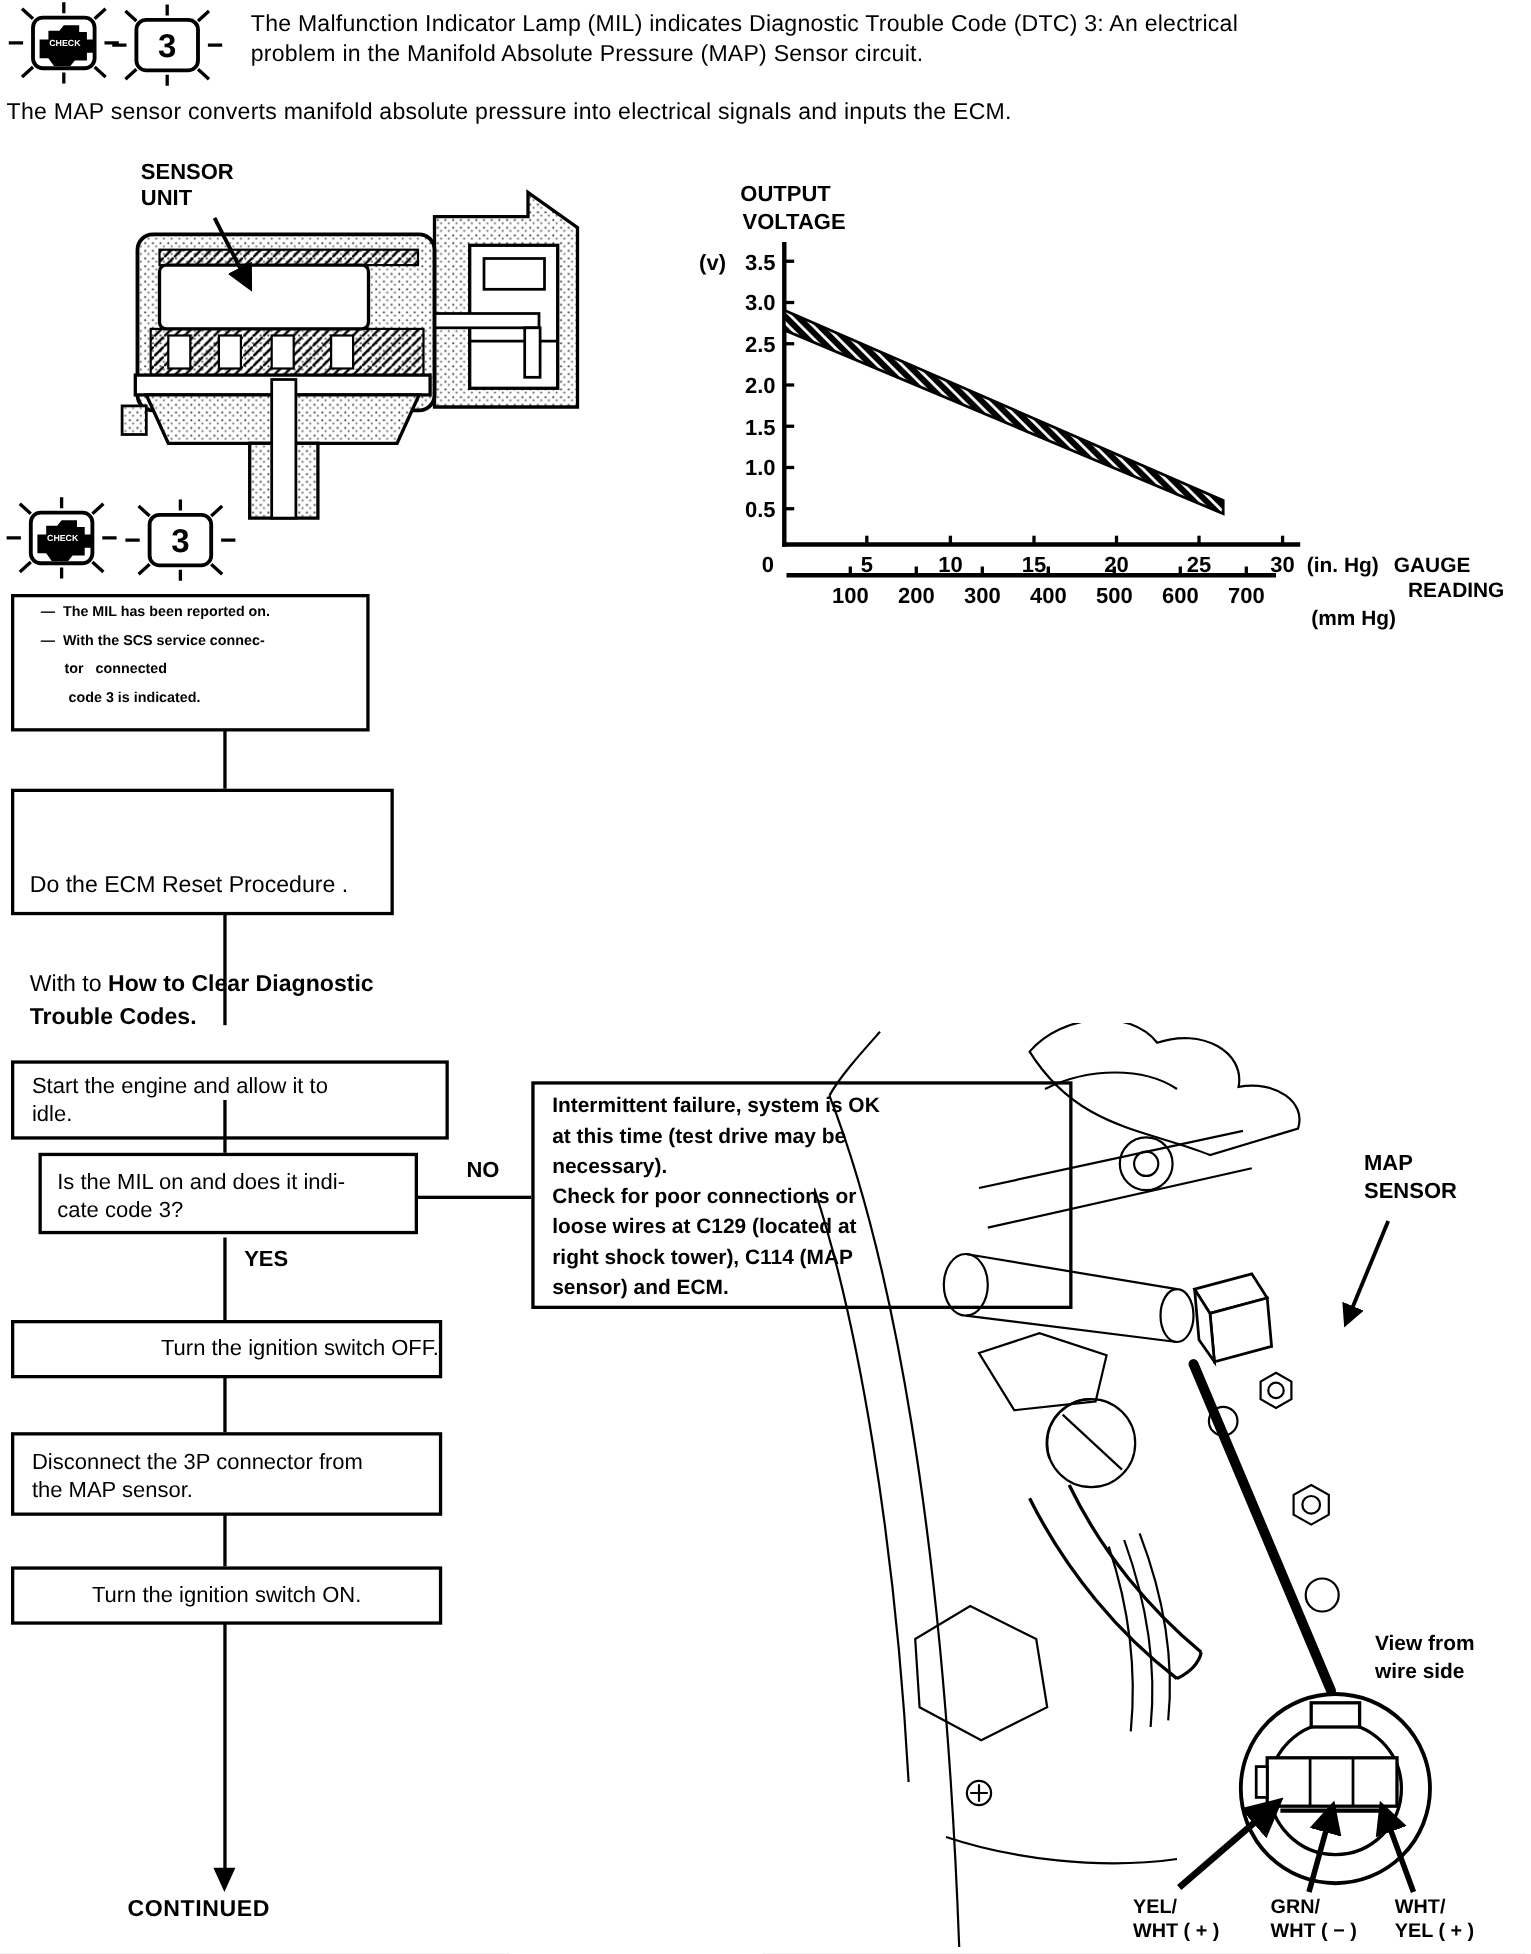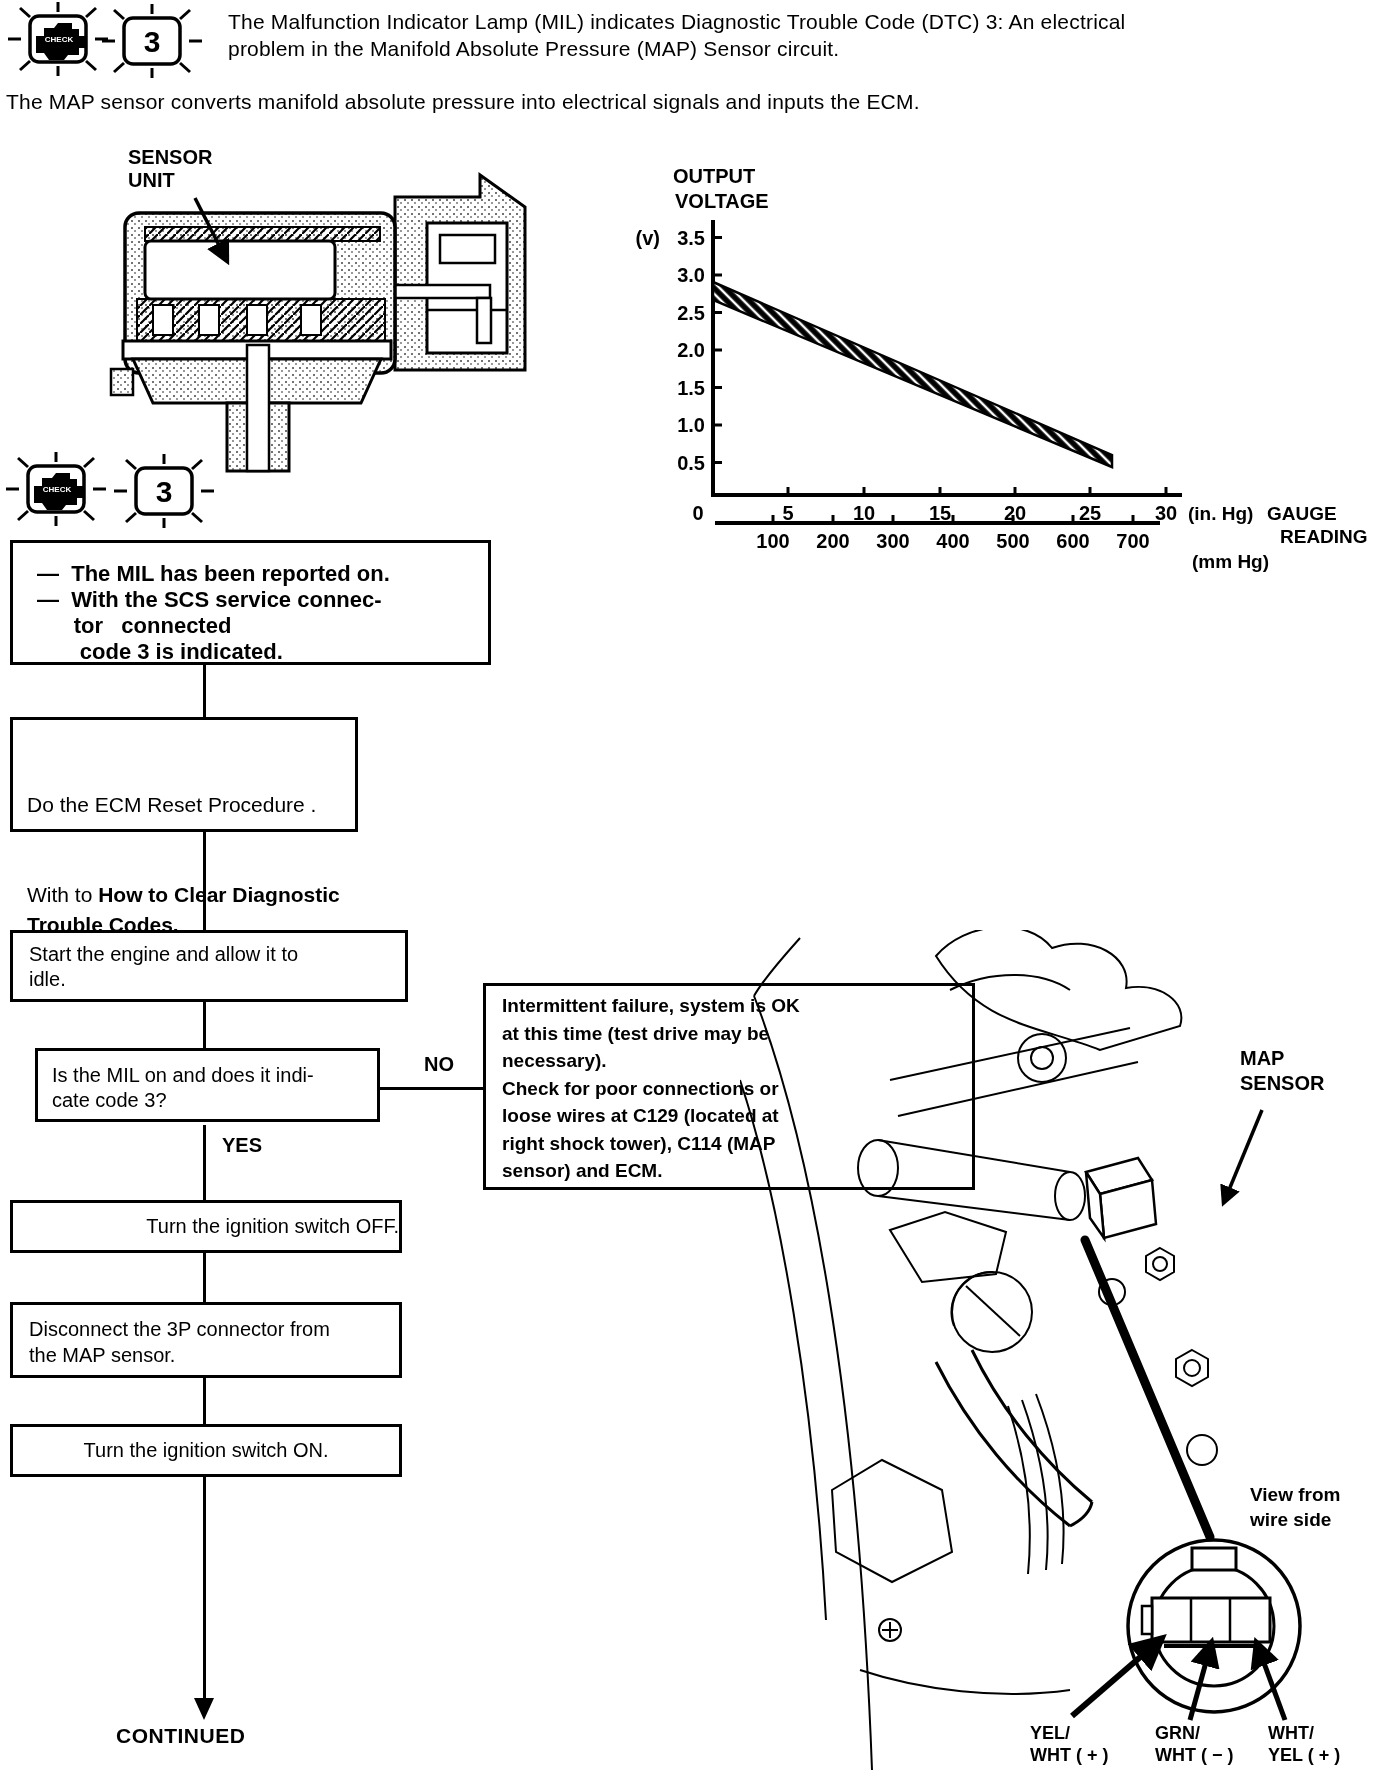--- a/index.html
+++ b/index.html
@@ -197,35 +197,35 @@
         <line x1="89" y1="39" x2="102" y2="39"></line>
       <line x1="14" y1="8" x2="24" y2="17"></line>
         <line x1="90" y1="8" x2="80" y2="17"></line>
       <line x1="14" y1="70" x2="24" y2="61"></line>
         <line x1="90" y1="70" x2="80" y2="61"></line>
     </g>
     <rect x="24" y="16" width="56" height="46" rx="9" fill="#fff" stroke="#000" stroke-width="3.5"></rect>
     <text x="52" y="50" font-size="30" font-weight="bold" fill="#000" text-anchor="middle">3</text>
   </svg>
 
-  <div class="flowbox bold" style="left:10px;top:540px;width:481px;height:125px;font-size:22px;line-height:26px;padding:18px 8px 8px 24px">—  The MIL has been reported on.
+  <div class="flowbox bold" style="left:10px;top:540px;width:326px;height:125px;font-size:13px;line-height:26px;padding:0 8px 8px 24px">—  The MIL has been reported on.
 —  With the SCS service connec-
       tor   connected
        code 3 is indicated.</div>
 
   <div class="vline" style="left:203px;top:663px;height:56px"></div>
 
   <div class="flowbox" style="left:10px;top:717px;width:348px;height:115px;font-size:21px;line-height:30px;padding:10px 14px">
     <div>Do the ECM Reset Procedure .</div>
     <div><span>With to </span><span class="bold">How to Clear Diagnostic Trouble Codes.</span></div>
   </div>
 
   <div class="vline" style="left:203px;top:830px;height:102px"></div>
 
-  <div class="flowbox" style="left:10px;top:930px;width:398px;height:72px;padding:9px 16px">Start the engine and allow it to
+  <div class="flowbox" style="left:10px;top:964px;width:398px;height:72px;padding:9px 16px">Start the engine and allow it to
 idle.</div>
 
   <div class="vline" style="left:203px;top:1000px;height:50px"></div>
 
   <div class="flowbox" style="left:35px;top:1048px;width:345px;height:74px;padding:12px 14px">Is the MIL on and does it indi-
 cate code 3?</div>
 
   <div class="branch" style="left:424px;top:1053px">NO</div>
   <div class="hline" style="left:378px;top:1087px;width:106px"></div>
 

